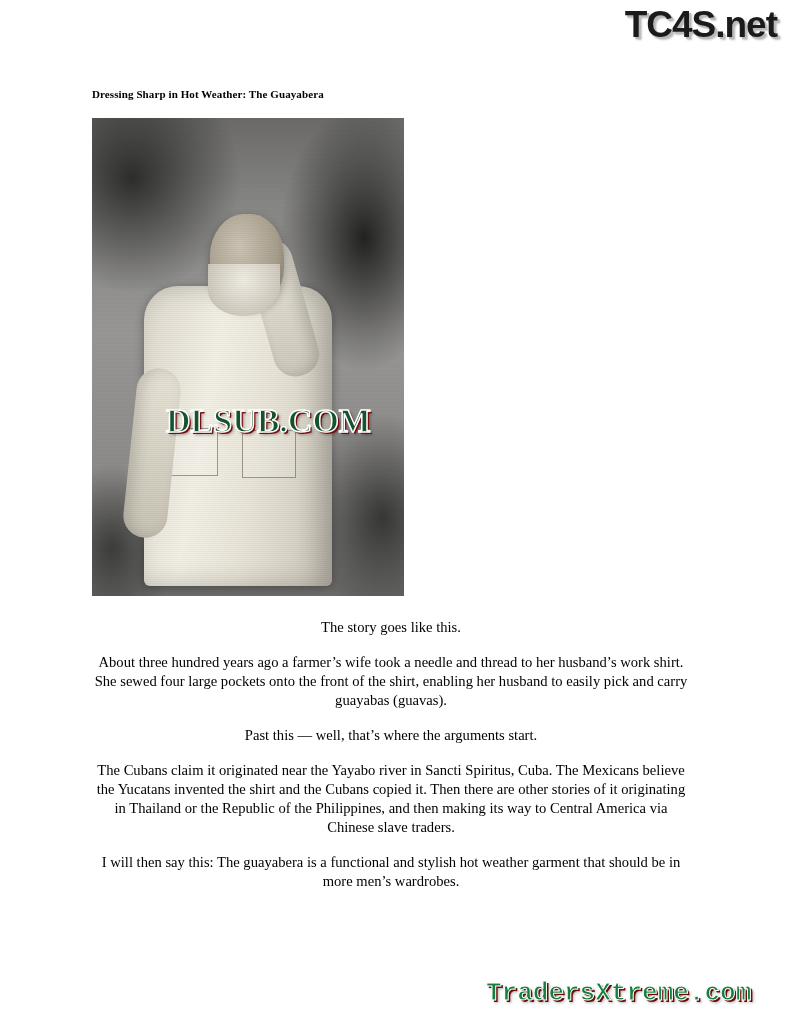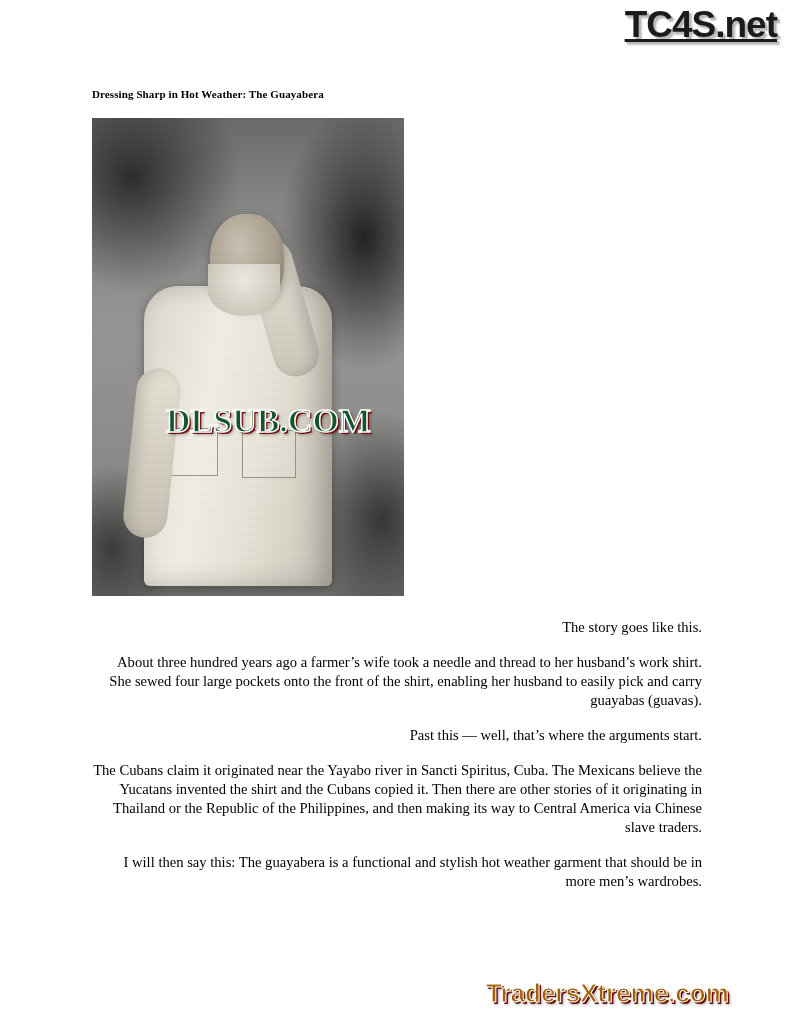--- a/index.html
+++ b/index.html
@@ -21,21 +21,20 @@
     position: absolute;
     top: 6px;
     right: 14px;
     font-family: "Liberation Sans", sans-serif;
     font-weight: bold;
     font-size: 37px;
     letter-spacing: -1px;
     color: #1b1b1b;
     text-shadow: 2px 2px 0 #b9b9b9, 3px 3px 2px rgba(0,0,0,0.25);
     line-height: 1;
-    text-decoration: underline;
   }
 
   
   .page {
     position: absolute;
     left: 92px;
     top: 88px;
     width: 610px;
   }
 
@@ -151,36 +150,36 @@
     -webkit-text-stroke: 1.5px #ffffff;
     text-shadow: 2px 2px 0 #7a0d0d, 3px 3px 3px rgba(0,0,0,0.35);
     white-space: nowrap;
     z-index: 5;
   }
 
   
   p.body {
     font-size: 14.6px;
     line-height: 1.30;
-    margin: 0 0 16px 0;
-    text-align: right;
+    margin: 0 12px 16px 0;
+    text-align: center;
   }
   p.body:last-child { margin-bottom: 0; }
   .bold { font-weight: normal; }
   .closing { font-weight: normal; }
 
   
   .bottom-watermark {
     position: absolute;
     left: 486px;
     top: 978px;
-    font-family: Liberation Sans, sans-serif;
+    font-family: Liberation Mono, monospace;
     font-weight: bold;
     font-size: 26px;
-    color: #a16207;
+    color: #15803d;
     -webkit-text-stroke: 1px #ffffff;
     text-shadow: 2px 2px 0 #6e0b0b, 3px 3px 3px rgba(0,0,0,0.3);
     white-space: nowrap;
   }
 </style>
 </head>
 <body>
 
 <div class="top-watermark">TC4S.net</div>
 

